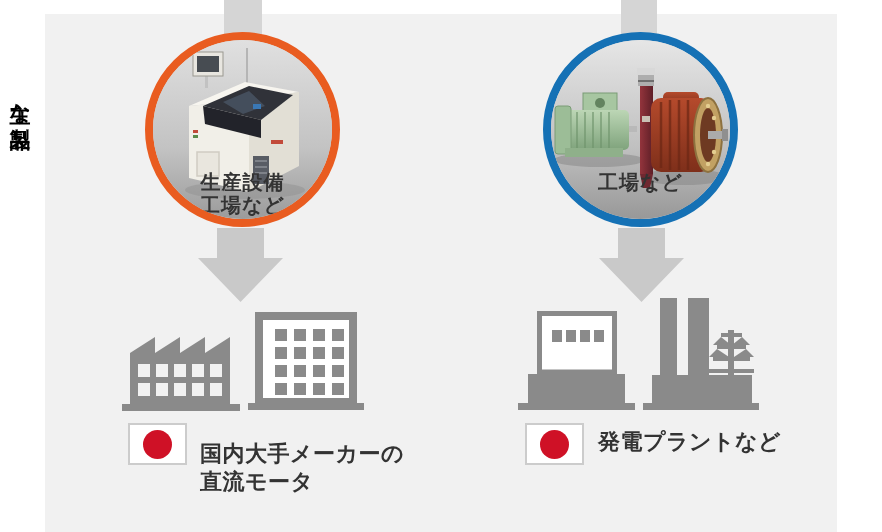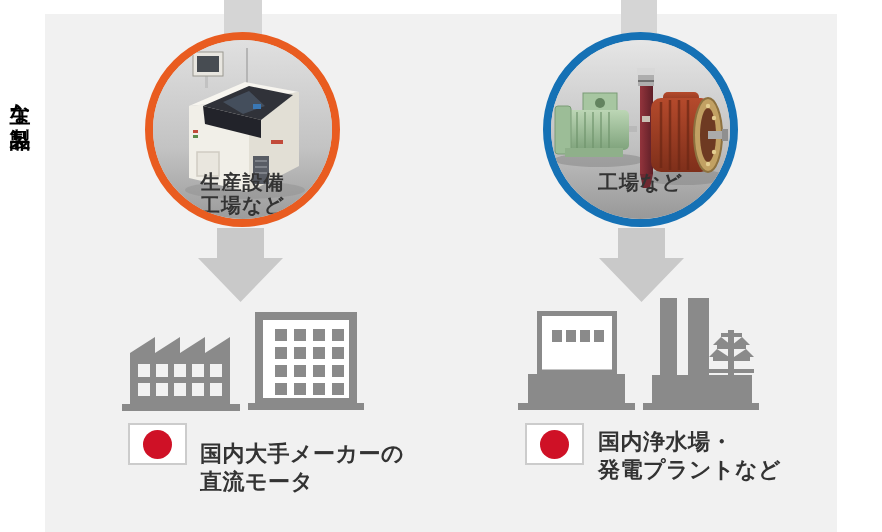--- a/index.html
+++ b/index.html
@@ -230,17 +230,16 @@
   </div>
   <div class="flag flag-r">
     <div class="sun"></div>
   </div>
 
   <div class="caption caption-l">
     <div>国内大手メーカーの</div>
     <div>直流モータ</div>
   </div>
   <div class="caption caption-r">
-    <div>国内浄水場・</div>
     <div>発電プラントなど</div>
   </div>
 
 </div>
 
 </body></html>

